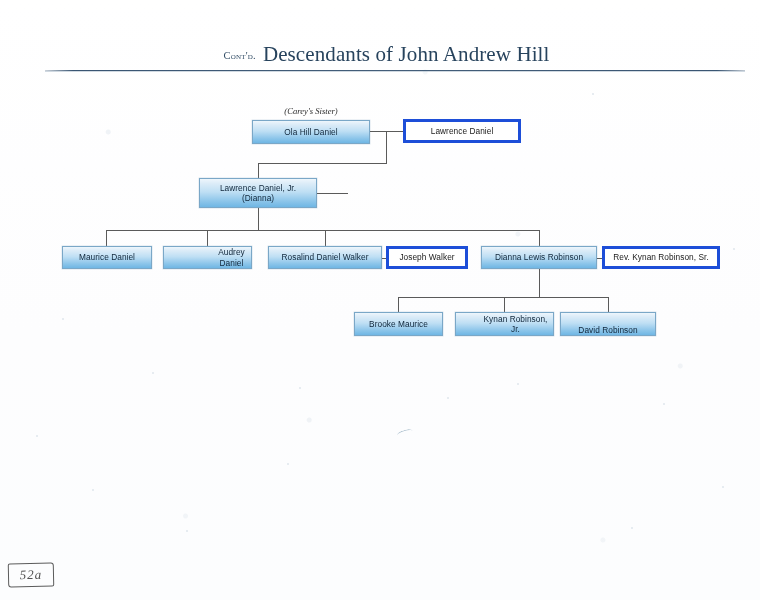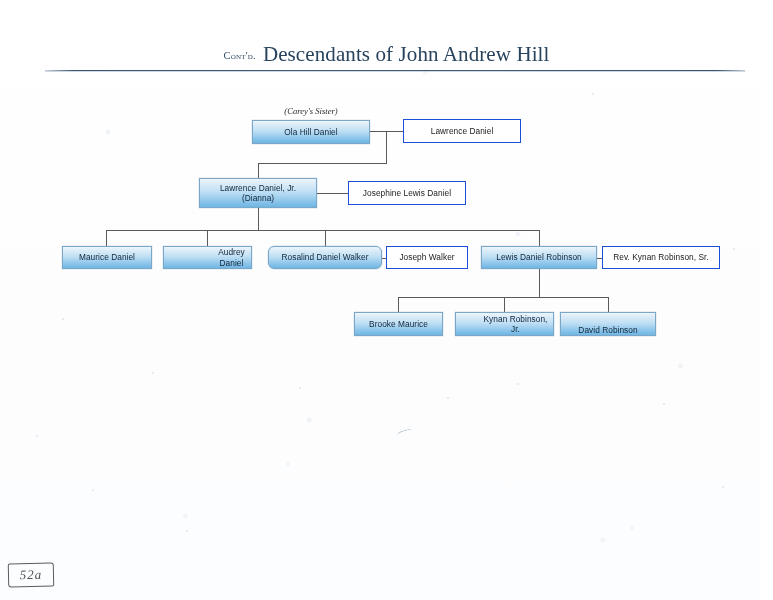--- a/index.html
+++ b/index.html
@@ -110,21 +110,21 @@
     background: linear-gradient(180deg,
         #eef6fc 0%,
         #dcecf8 16%,
         #bfdff4 46%,
         #8ec6ea 78%,
         #6fb6e4 100%);
     color: #10263a;
     box-shadow: 0 0 0 0.4px rgba(140,175,200,0.4);
   }
   .node.spouse {
-    border: 1px solid #1d4ed8;
+    border: 3px solid #1d4ed8;
     background: #ffffff;
     color: #1a1a1a;
   }
   .node .line2 {
     display: block;
   }
 
   
   .caption {
     position: absolute;
@@ -222,55 +222,52 @@
 
   <div class="conn h" style="left:258px;top:163px;width:129px;"></div>
 
   <div class="conn v" style="left:258px;top:163px;height:15px;"></div>
 
   <div class="node blood" style="left:199px;top:178px;width:118px;height:30px;">
     <span>Lawrence Daniel, Jr.</span>
     <span class="line2">(Dianna)</span>
   </div>
 
-  <div class="node spouse" style="left:348px;top:181px;width:118px;height:24px;">
-    <span>Josephine Lewis Daniel</span>
-  </div>
 
   <div class="conn h" style="left:317px;top:193px;width:31px;"></div>
 
   <div class="conn v" style="left:258px;top:208px;height:22px;"></div>
 
   <div class="conn h" style="left:106px;top:230px;width:433px;"></div>
 
   <div class="conn v" style="left:106px;top:230px;height:16px;"></div>
   <div class="conn v" style="left:207px;top:230px;height:16px;"></div>
   <div class="conn v" style="left:325px;top:230px;height:16px;"></div>
   <div class="conn v" style="left:539px;top:230px;height:16px;"></div>
 
   <div class="node blood" style="left:62px;top:246px;width:90px;height:23px;">
     <span>Maurice Daniel</span>
   </div>
 
   <div class="node blood" style="left:163px;top:246px;width:89px;height:23px;padding-left:48px;">
     <span>Audrey Daniel</span>
   </div>
 
-  <div class="node blood" style="left:268px;top:246px;width:114px;height:23px;border-radius:6px;">
+  <div class="node blood" style="left:268px;top:246px;width:114px;height:23px;">
     <span>Rosalind Daniel Walker</span>
   </div>
 
   <div class="node spouse" style="left:386px;top:246px;width:82px;height:23px;">
     <span>Joseph Walker</span>
   </div>
 
   <div class="conn h" style="left:382px;top:258px;width:4px;"></div>
 
   <div class="node blood" style="left:481px;top:246px;width:116px;height:23px;">
-    <span>Lewis Daniel Robinson</span>
+    <span>Dianna Lewis Robinson</span>
   </div>
 
   <div class="node spouse" style="left:602px;top:246px;width:118px;height:23px;">
     <span>Rev. Kynan Robinson, Sr.</span>
   </div>
 
   <div class="conn h" style="left:597px;top:258px;width:5px;"></div>
 
   <div class="conn v" style="left:539px;top:269px;height:28px;"></div>
 

